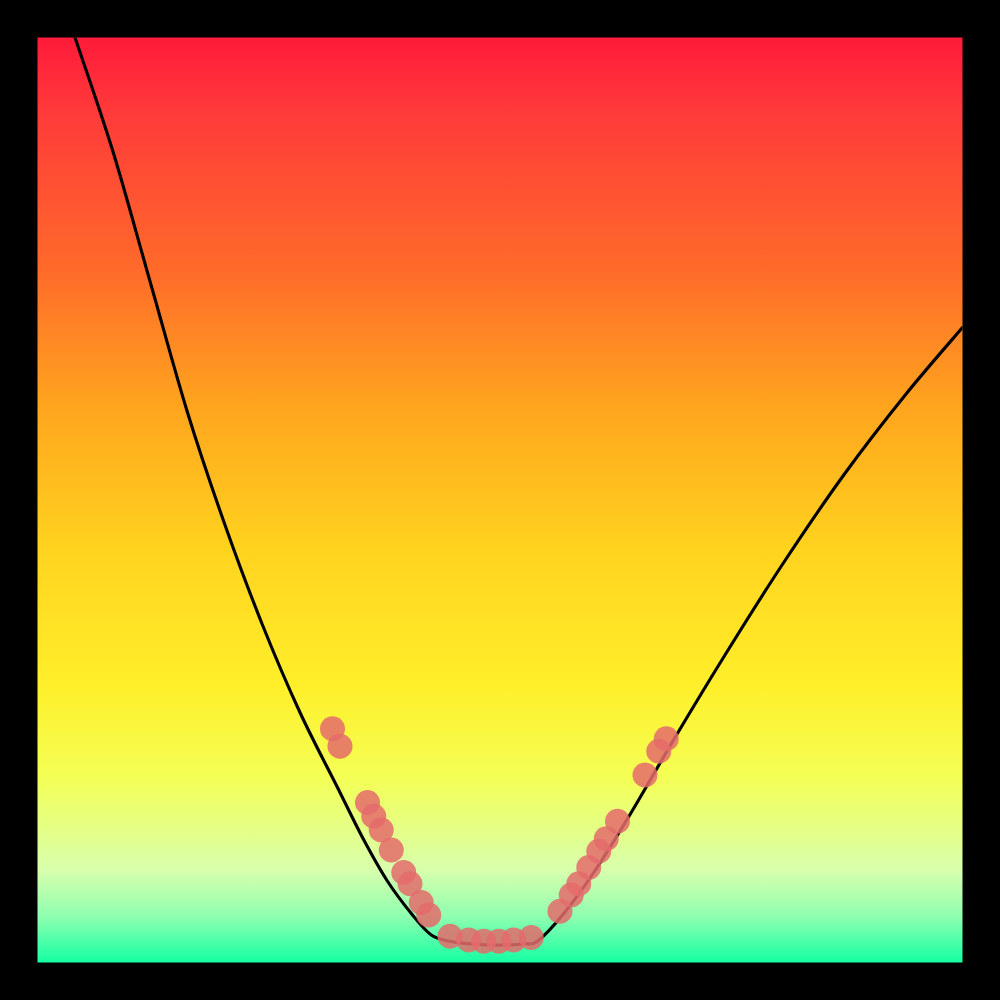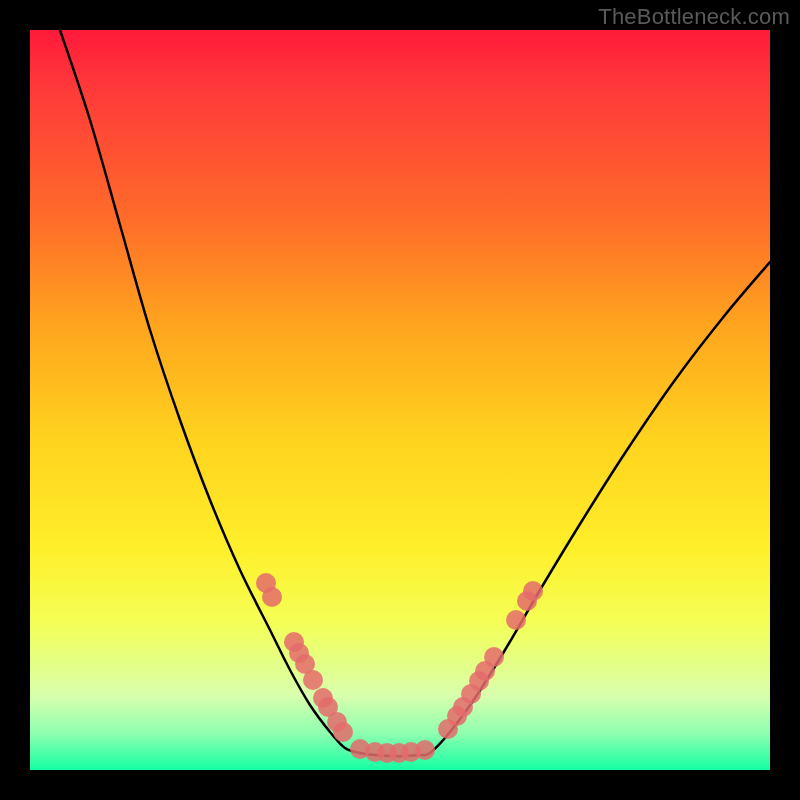--- a/index.html
+++ b/index.html
@@ -89,14 +89,13 @@
           <circle cx="449" cy="651" r="10" fill="#e46b6b" fill-opacity="0.85"></circle>
           <circle cx="455" cy="641" r="10" fill="#e46b6b" fill-opacity="0.85"></circle>
           <circle cx="464" cy="627" r="10" fill="#e46b6b" fill-opacity="0.85"></circle>
           <circle cx="486" cy="590" r="10" fill="#e46b6b" fill-opacity="0.85"></circle>
           <circle cx="497" cy="571" r="10" fill="#e46b6b" fill-opacity="0.85"></circle>
           <circle cx="503" cy="561" r="10" fill="#e46b6b" fill-opacity="0.85"></circle>
         </g>
     </svg>
   </div>
 
-  <div class="watermark">TheBottleneck.com</div>
 </div>
 
 </body></html>

